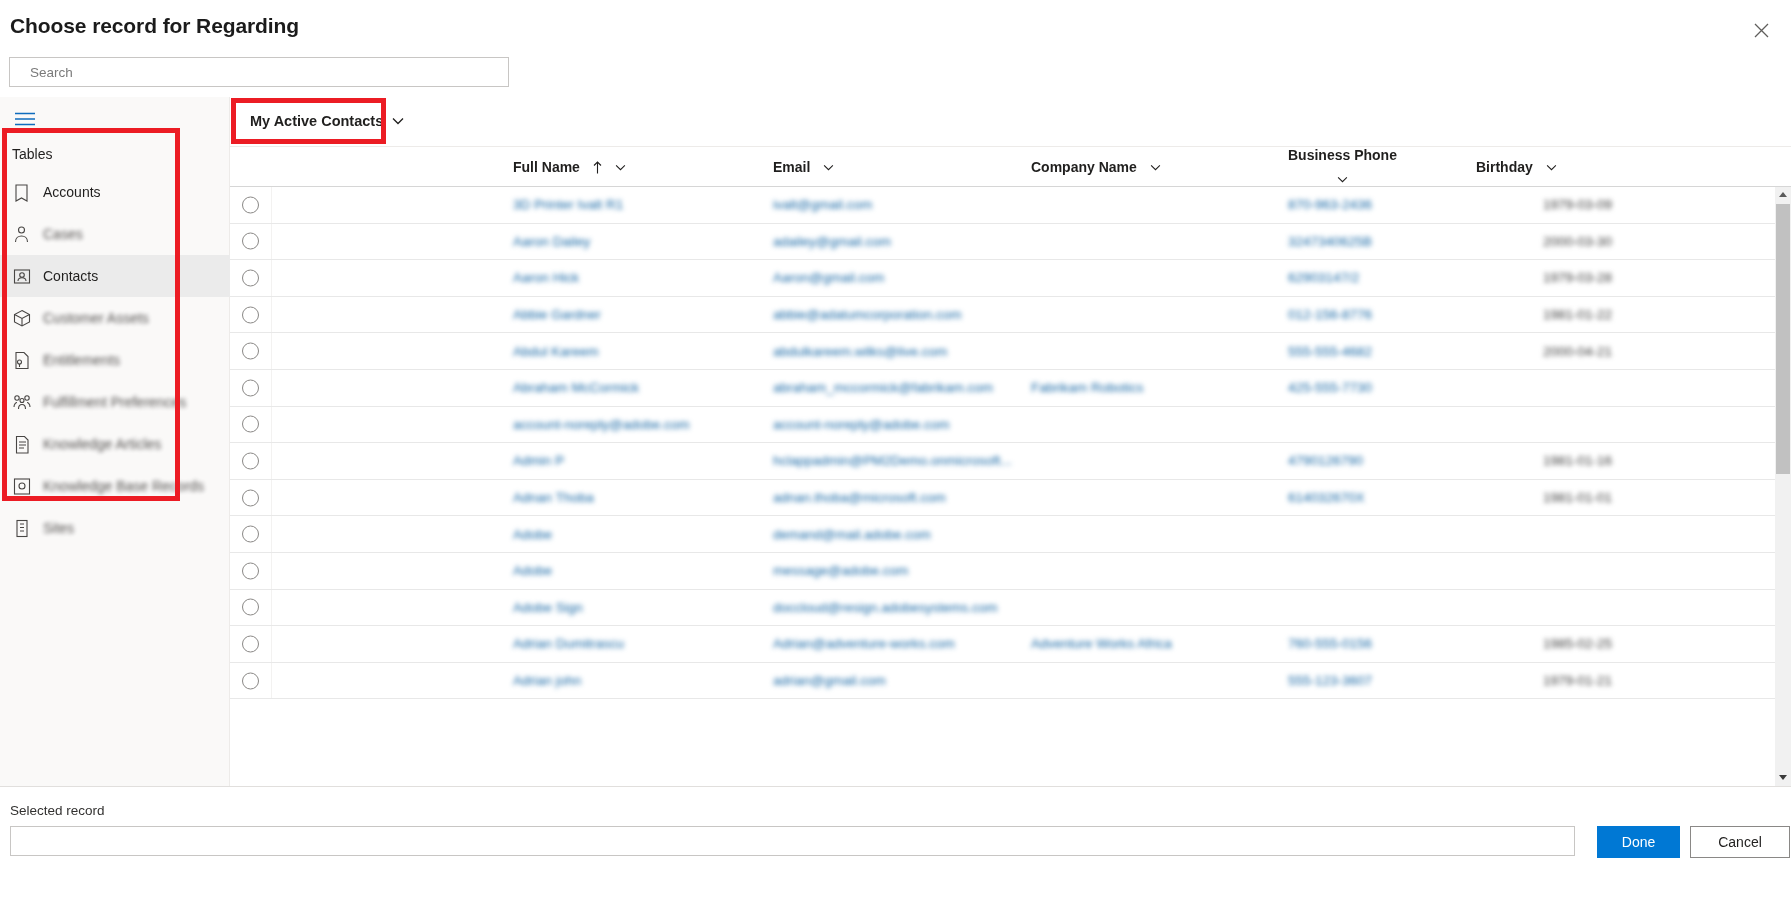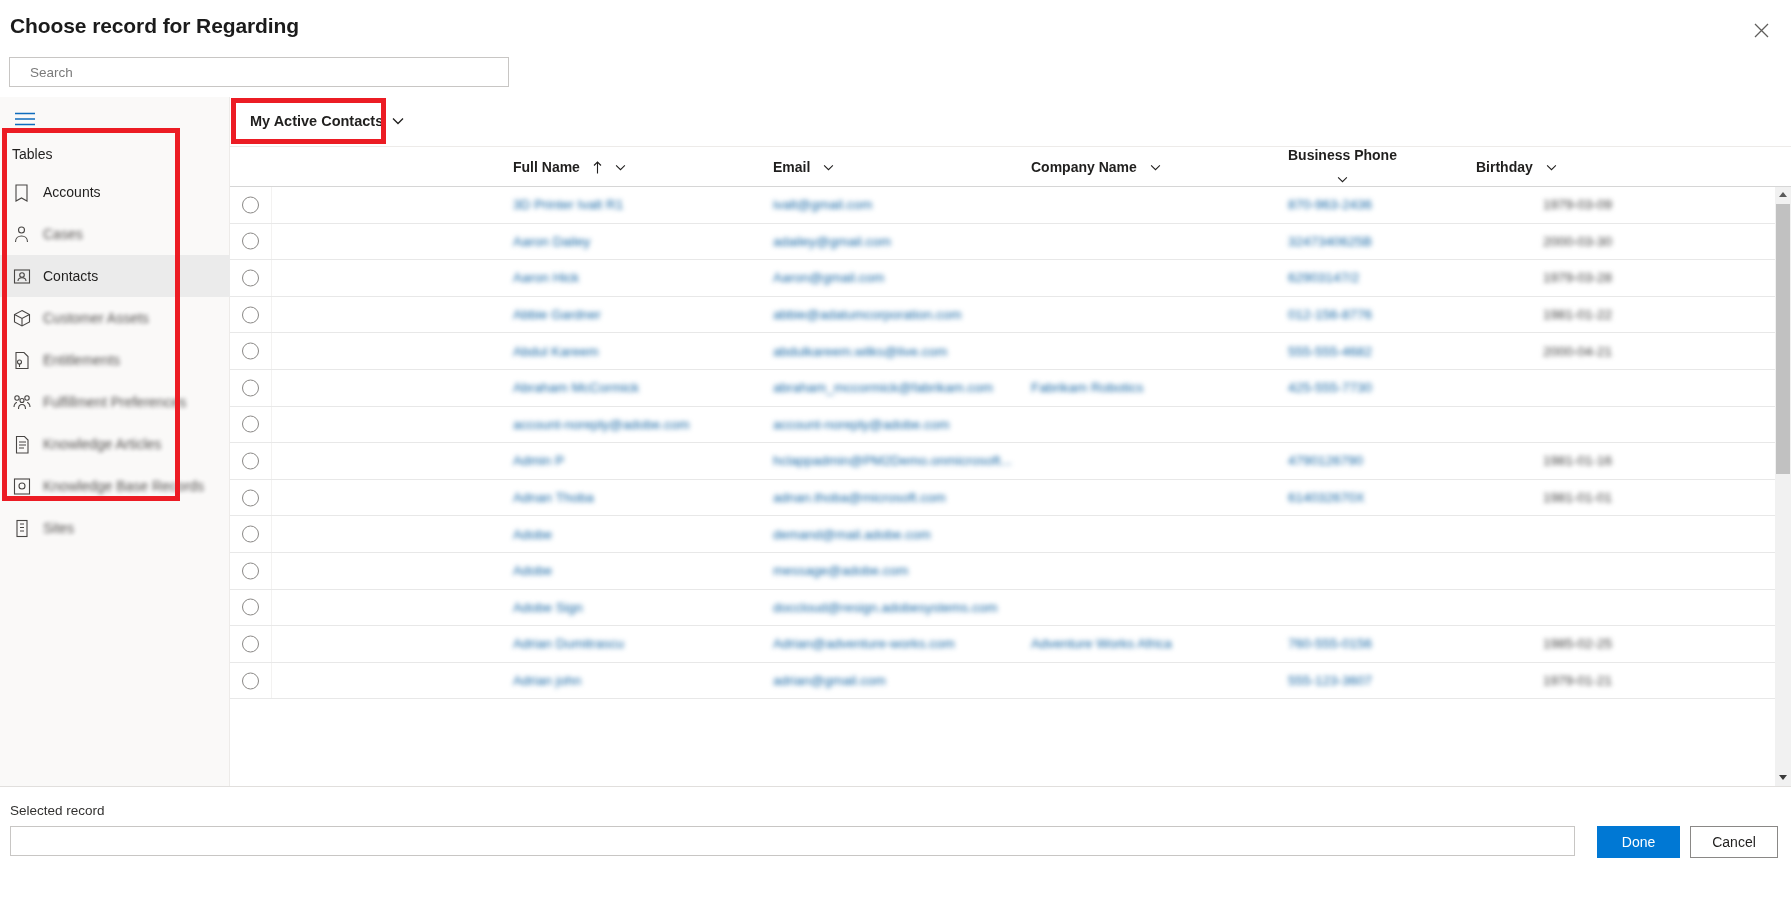--- a/index.html
+++ b/index.html
@@ -206,21 +206,21 @@
     position: absolute; top: 39px; height: 32px;
     display: flex; align-items: center; justify-content: center;
     font-size: 14px; cursor: pointer;
     font-family: "Liberation Sans", sans-serif;
   }
   .btn-done {
     left: 1597px; width: 83px;
     background: #0078d4; color: #fff; border: 1px solid #0078d4;
   }
   .btn-cancel {
-    left: 1690px; width: 88px;
+    left: 1690px; width: 100px;
     background: #fff; color: #201f1e; border: 1px solid #8a8886;
   }
 </style>
 </head>
 <body>
 
 <div class="app">
 
   <div class="dlg-header">
     <div class="dlg-title">Choose record for Regarding</div>

